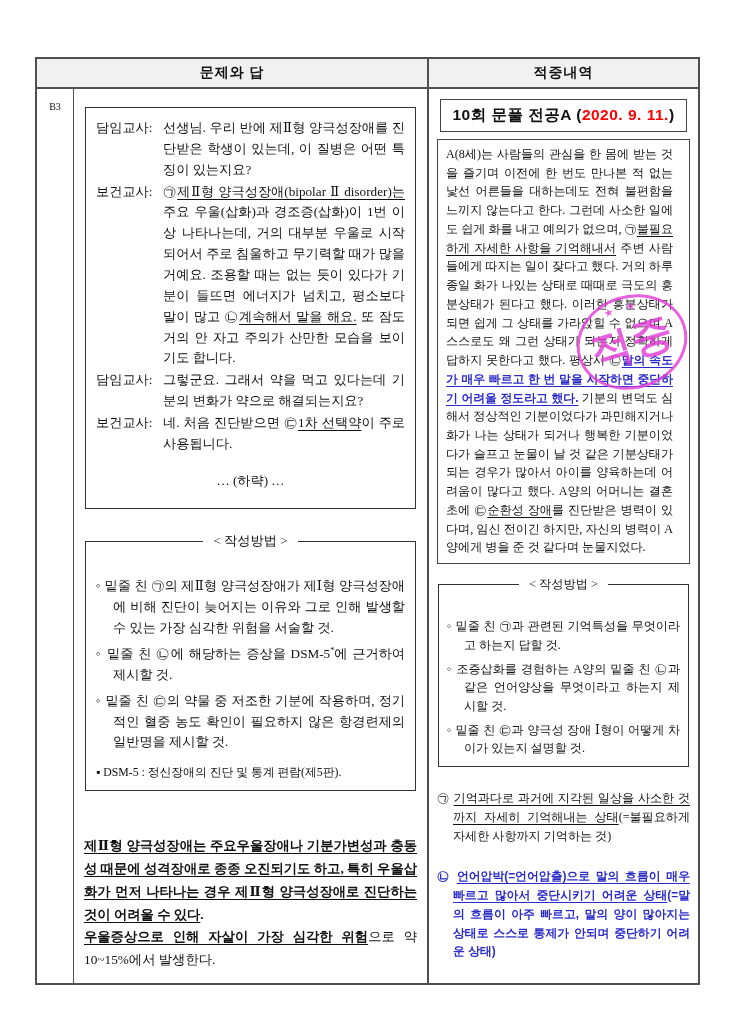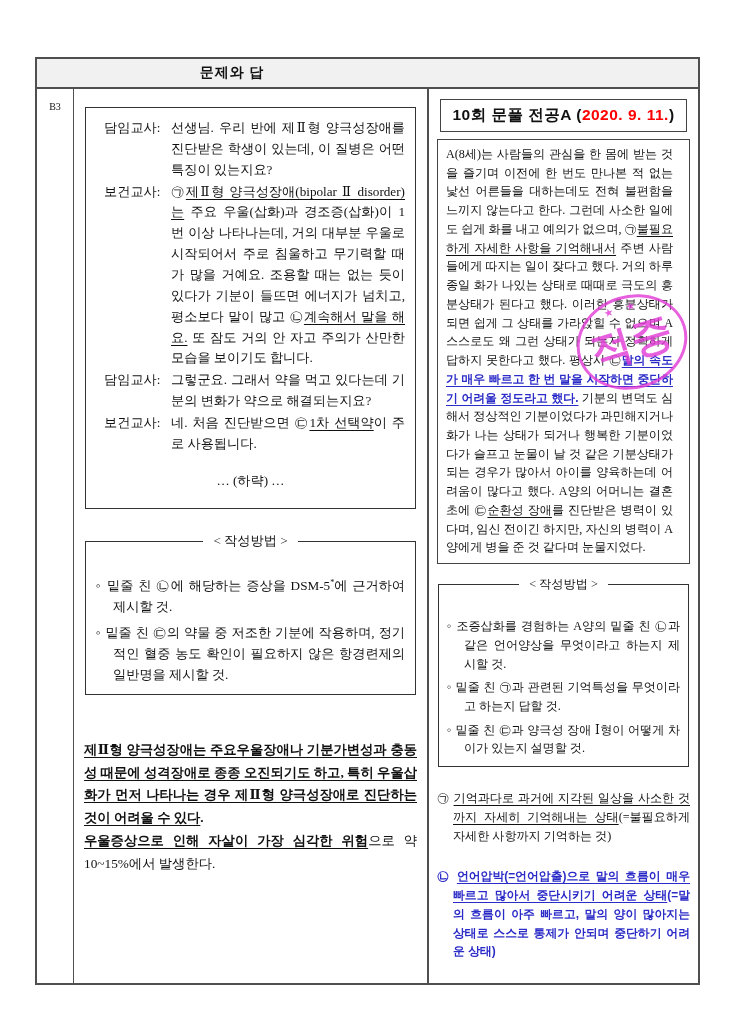--- a/index.html
+++ b/index.html
@@ -13,21 +13,21 @@
       font-size:14px;letter-spacing:1px;}
   .th-right{border-left:2px solid #4f4f4f;}
   .tbody{display:grid;grid-template-columns:37px 353px 271px;height:896px;}
   .cell-id{border-right:1.5px solid #4f4f4f;text-align:center;padding-top:12px;
            font-size:10px;font-family:"Liberation Serif",serif;}
   .cell-left{padding:9px 9px 0 9px;font-size:13.2px;line-height:1.58;box-sizing:border-box;overflow:hidden;}
   .cell-right{border-left:2px solid #4f4f4f;padding:6px 8px 0 8px;font-size:12.1px;
               line-height:1.55;box-sizing:border-box;position:relative;overflow:hidden;}
   .q-main{font-weight:bold;text-align:justify;margin:2px 1px 0 1px;}
   .dlg-box{border:1.3px solid #333;margin:9px 2px 0 2px;padding:9px 10px 12px 10px;}
-  .utt{position:relative;padding-left:67px;text-align:justify;margin-top:1px;margin-left:8px;}
+  .utt{position:relative;padding-left:67px;text-align:justify;margin-top:1px;}
   .utt .spk{position:absolute;left:0;top:0;}
   .hagryak{text-align:center;margin:16px 0 4px 0;}
   fieldset{border:1.3px solid #333;margin:22px 2px 0 2px;padding:4px 10px 8px 10px;}
   fieldset legend{margin:16px auto;padding:0 10px;font-size:13.2px;}
   .cell-right fieldset{margin:11px 1px 0 1px;padding:2px 8px 8px 8px;}
   .cell-right fieldset legend{font-size:12.2px;}
   .mitem{padding-left:17px;text-indent:-17px;text-align:justify;margin-top:5px;}
   .footnote{font-size:11.8px;margin-top:10px;}
   .ansL{margin-top:44px;font-size:13.3px;line-height:1.72;}
   .ansL .p{text-align:justify;margin:0 1px;}
@@ -53,20 +53,21 @@
                 font-size:11px;color:var(--magenta);letter-spacing:5px;white-space:nowrap;}
 </style>
 </head>
 <body>
 
 <div class="page">
   <div class="doc-table">
 
     <div class="thead">
       <div class="th th-left">문제와 답</div>
+      <div class="th th-right">적중내역</div>
     </div>
 
     <div class="tbody">
 
       <div class="cell-id">
         <span>B3</span>
       </div>
 
       <div class="cell-left">
 
@@ -87,26 +88,31 @@
             <span class="spk">보건교사:</span>
             <span><span>네. 처음 진단받으면 </span><span>㉢</span><span class="c-u">1차 선택약</span><span>이 주로 사용됩니다.</span></span>
           </div>
           <div class="hagryak">… (하략) …</div>
         </div>
 
         <fieldset>
           <legend>&lt; 작성방법 &gt;</legend>
           <div class="mitem">
             <span>◦</span>
+            <span><span>밑줄 친 ㉠의 제Ⅱ형 양극성장애가 제Ⅰ형 양극성장애에 비해 진단이 늦어지는 이유와 그로 인해 발생할 수 있는 가장 심각한 위험을 서술할 것.</span></span>
+          </div>
+          <div class="mitem">
+            <span>◦</span>
             <span><span>밑줄 친 ㉡에 해당하는 증상을 DSM-5</span><span class="c-sup">*</span><span>에 근거하여 제시할 것.</span></span>
           </div>
           <div class="mitem">
             <span>◦</span>
             <span><span>밑줄 친 ㉢의 약물 중 저조한 기분에 작용하며, 정기적인 혈중 농도 확인이 필요하지 않은 항경련제의 일반명을 제시할 것.</span></span>
           </div>
+          <div class="footnote"><span>▪ DSM-5 : 정신장애의 진단 및 통계 편람(제5판).</span></div>
         </fieldset>
 
         <div class="ansL">
           <div class="p"><span class="c-b c-u">제Ⅱ형 양극성장애는 주요우울장애나 기분가변성과 충동성 때문에 성격장애로 종종 오진되기도 하고, 특히 우울삽화가 먼저 나타나는 경우 제Ⅱ형 양극성장애로 진단하는 것이 어려울 수 있다</span><span class="c-b">.</span></div>
           <div class="p"><span class="c-b c-u">우울증상으로 인해 자살이 가장 심각한 위험</span><span>으로 약 10~15%에서 발생한다.</span></div>
 
         </div>
       </div>
 
       <div class="cell-right">
@@ -118,25 +124,25 @@
 
 
         <div class="story-box">
           <span><span>A(8세)는 사람들의 관심을 한 몸에 받는 것을 즐기며 이전에 한 번도 만나본 적 없는 낯선 어른들을 대하는데도 전혀 불편함을 느끼지 않는다고 한다. 그런데 사소한 일에도 쉽게 화를 내고 예의가 없으며, </span><span>㉠</span><span class="c-u">불필요하게 자세한 사항을 기억해내서</span><span> 주변 사람들에게 따지는 일이 잦다고 했다. 거의 하루 종일 화가 나있는 상태로 때때로 극도의 흥분상태가 된다고 했다. 이러한 흥분상태가 되면 쉽게 그 상태를 가라앉힐 수 없으며 A 스스로도 왜 그런 상태가 되는지 정확하게 답하지 못한다고 했다. 평상시 </span><span>㉡</span><span class="c-blue c-u">말의 속도가 매우 빠르고 한 번 말을 시작하면 중단하기 어려울 정도라고 했다.</span><span> 기분의 변덕도 심해서 정상적인 기분이었다가 과민해지거나 화가 나는 상태가 되거나 행복한 기분이었다가 슬프고 눈물이 날 것 같은 기분상태가 되는 경우가 많아서 아이를 양육하는데 어려움이 많다고 했다. A양의 어머니는 결혼 초에 </span><span>㉢</span><span class="c-u">순환성 장애</span><span>를 진단받은 병력이 있다며, 임신 전이긴 하지만, 자신의 병력이 A양에게 병을 준 것 같다며 눈물지었다.</span></span>
         </div>
 
         <fieldset>
           <legend>&lt; 작성방법 &gt;</legend>
           <div class="mitem">
             <span>◦</span>
-            <span><span>조증삽화를 경험하는 A양의 밑줄 친 ㉡과 같은 언어양상을 무엇이라고 하는지 제시할 것.</span></span>
+            <span><span>밑줄 친 ㉠과 관련된 기억특성을 무엇이라고 하는지 답할 것.</span></span>
           </div>
           <div class="mitem">
             <span>◦</span>
-            <span><span>밑줄 친 ㉠과 관련된 기억특성을 무엇이라고 하는지 답할 것.</span></span>
+            <span><span>조증삽화를 경험하는 A양의 밑줄 친 ㉡과 같은 언어양상을 무엇이라고 하는지 제시할 것.</span></span>
           </div>
           <div class="mitem">
             <span>◦</span>
             <span><span>밑줄 친 ㉢과 양극성 장애 Ⅰ형이 어떻게 차이가 있는지 설명할 것.</span></span>
           </div>
         </fieldset>
 
         <div class="ansR">
           <div class="ans"><span>㉠ </span><span class="c-u">기억과다로 과거에 지각된 일상을 사소한 것까지 자세히 기억해내는 상태</span><span>(=불필요하게 자세한 사항까지 기억하는 것)</span></div>
           <div class="ans"><span class="c-blue">㉡ </span><span class="c-blue c-u">언어압박(=언어압출)으로 말의 흐름이 매우 빠르고 많아서 중단시키기 어려운 상태</span><span class="c-blue">(=말의 흐름이 아주 빠르고, 말의 양이 많아지는 상태로 스스로 통제가 안되며 중단하기 어려운 상태)</span></div>

